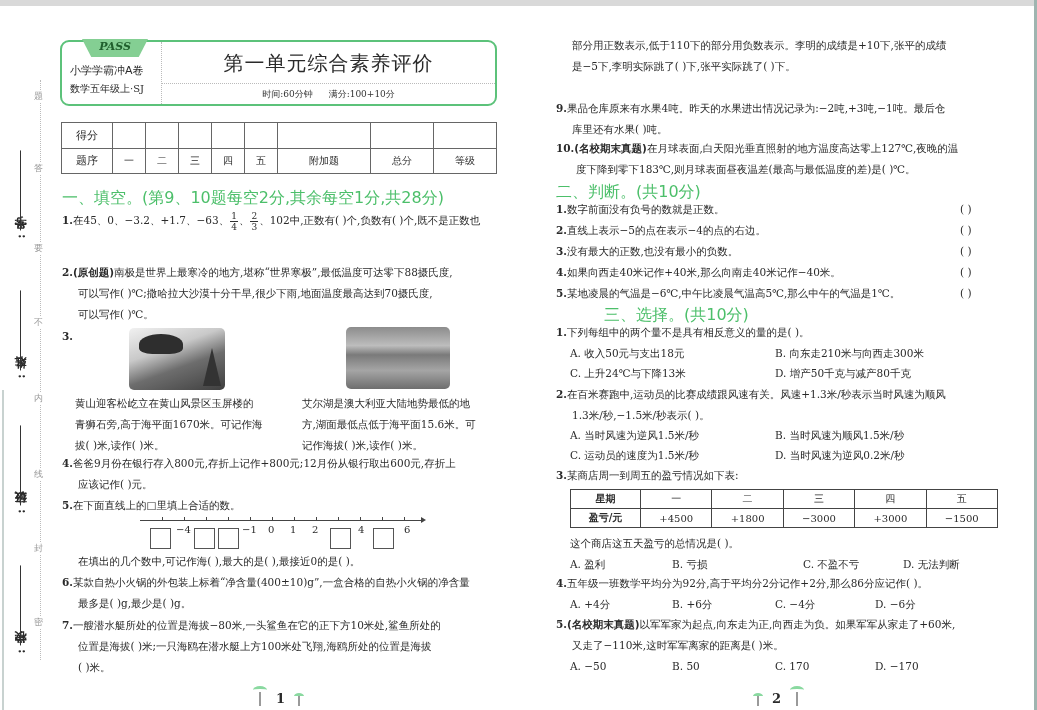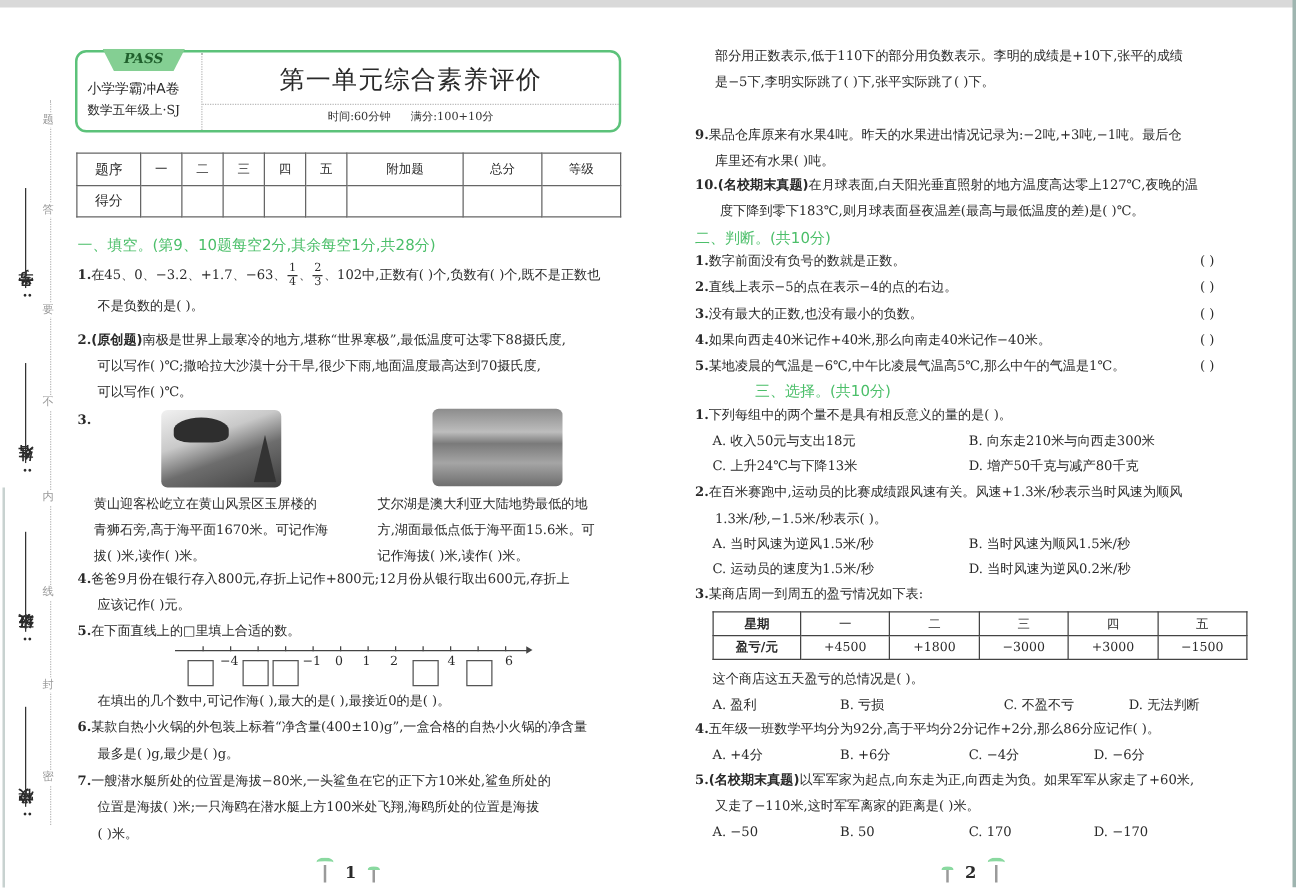--- a/index.html
+++ b/index.html
@@ -28,21 +28,21 @@
   .hdr-title { height: 42px; font-size: 20px; font-family: "DejaVu Sans", sans-serif; text-align: center; line-height: 42px; letter-spacing: 1px; border-bottom: 1px dotted #bbb; }
   .hdr-sub { font-size: 9px; text-align: center; line-height: 20px; color: #333; }
   .hdr-sub span { margin: 0 8px; }
 
   
   table.score { position: absolute; left: 61px; top: 122px; width: 436px; height: 52px; border-collapse: collapse; font-size: 10px; }
   table.score td { border: 1px solid #666; text-align: center; height: 25px; }
   table.score td.first { width: 51px; font-family: "DejaVu Sans", sans-serif; font-size: 11px; }
 
   
-  .sec { position: absolute; font-family: "DejaVu Sans", sans-serif; color: #4cbf6a; font-size: 12px; }
+  .sec { position: absolute; font-family: "DejaVu Sans", sans-serif; color: #4cbf6a; font-size: 16px; }
   .q { position: absolute; font-size: 10.5px; line-height: 21px; white-space: nowrap; }
   .q b.n { font-weight: bold; }
   .q .ind { padding-left: 16px; }
   .tag { font-family: "DejaVu Sans", sans-serif; font-weight: bold; }
   .frac { display: inline-flex; flex-direction: column; vertical-align: middle; font-size: 9px; line-height: 10px; text-align: center; margin: 0 1px; }
   .frac .num { border-bottom: 1px solid #333; padding: 0 1px; }
 
   .pic { position: absolute; border-radius: 5px; }
   .pic-mountain { left: 129px; top: 328px; width: 96px; height: 62px; background: linear-gradient(160deg, #f1f1f1 0%, #c9c9c9 35%, #6d6d6d 60%, #3f3f3f 100%); overflow: hidden; }
   .pic-mountain::before { content: ""; position: absolute; left: 10px; top: 6px; width: 44px; height: 20px; background: #2e2e2e; border-radius: 50% 50% 30% 30%; }
@@ -114,55 +114,54 @@
   </div>
   <div class="hdr-right">
     <div class="hdr-title">第一单元综合素养评价</div>
     <div class="hdr-sub"><span>时间:60分钟</span><span>满分:100+10分</span></div>
   </div>
 </div>
 
 <table class="score">
   <tbody>
       <tr>
+    <td class="first">得分</td>
+    <td></td>
+    <td></td>
+    <td></td>
+    <td></td>
+    <td></td>
+    <td></td>
+    <td></td>
+    <td></td>
+  </tr>
+  <tr>
     <td class="first">题序</td>
     <td>一</td>
     <td>二</td>
     <td>三</td>
     <td>四</td>
     <td>五</td>
     <td>附加题</td>
     <td>总分</td>
     <td>等级</td>
   </tr>
-  <tr>
-    <td class="first">得分</td>
-    <td></td>
-    <td></td>
-    <td></td>
-    <td></td>
-    <td></td>
-    <td></td>
-    <td></td>
-    <td></td>
-  </tr>
 </tbody>
   </table>
 
 <div class="sec" style="left:62px; top:188px;">一、填空。(第9、10题每空2分,其余每空1分,共28分)</div>
 
 <div class="q" style="left:62px; top:210px;">
   <div><b class="n">1.</b><span>在45、0、−3.2、+1.7、−63、</span><span class="frac">
         <span class="num">1</span>
         <span>4</span>
       </span>、<span class="frac">
         <span class="num">2</span>
         <span>3</span>
       </span><span>、102中,正数有(      )个,负数有(      )个,既不是正数也</span></div>
-  <div class="ind" style="margin-top:4px;">不是负数的是(      )。</div>
 </div>
 
 <div class="q" style="left:62px; top:262px;">
   <div><b class="n">2.</b><span class="tag">(原创题)</span><span>南极是世界上最寒冷的地方,堪称“世界寒极”,最低温度可达零下88摄氏度,</span></div>
   <div class="ind">可以写作(      )℃;撒哈拉大沙漠十分干旱,很少下雨,地面温度最高达到70摄氏度,</div>
   <div class="ind">可以写作(      )℃。</div>
 </div>
 
 <div class="q" style="left:62px; top:326px;"><b class="n">3.</b></div>
 <div class="pic pic-mountain"></div>

